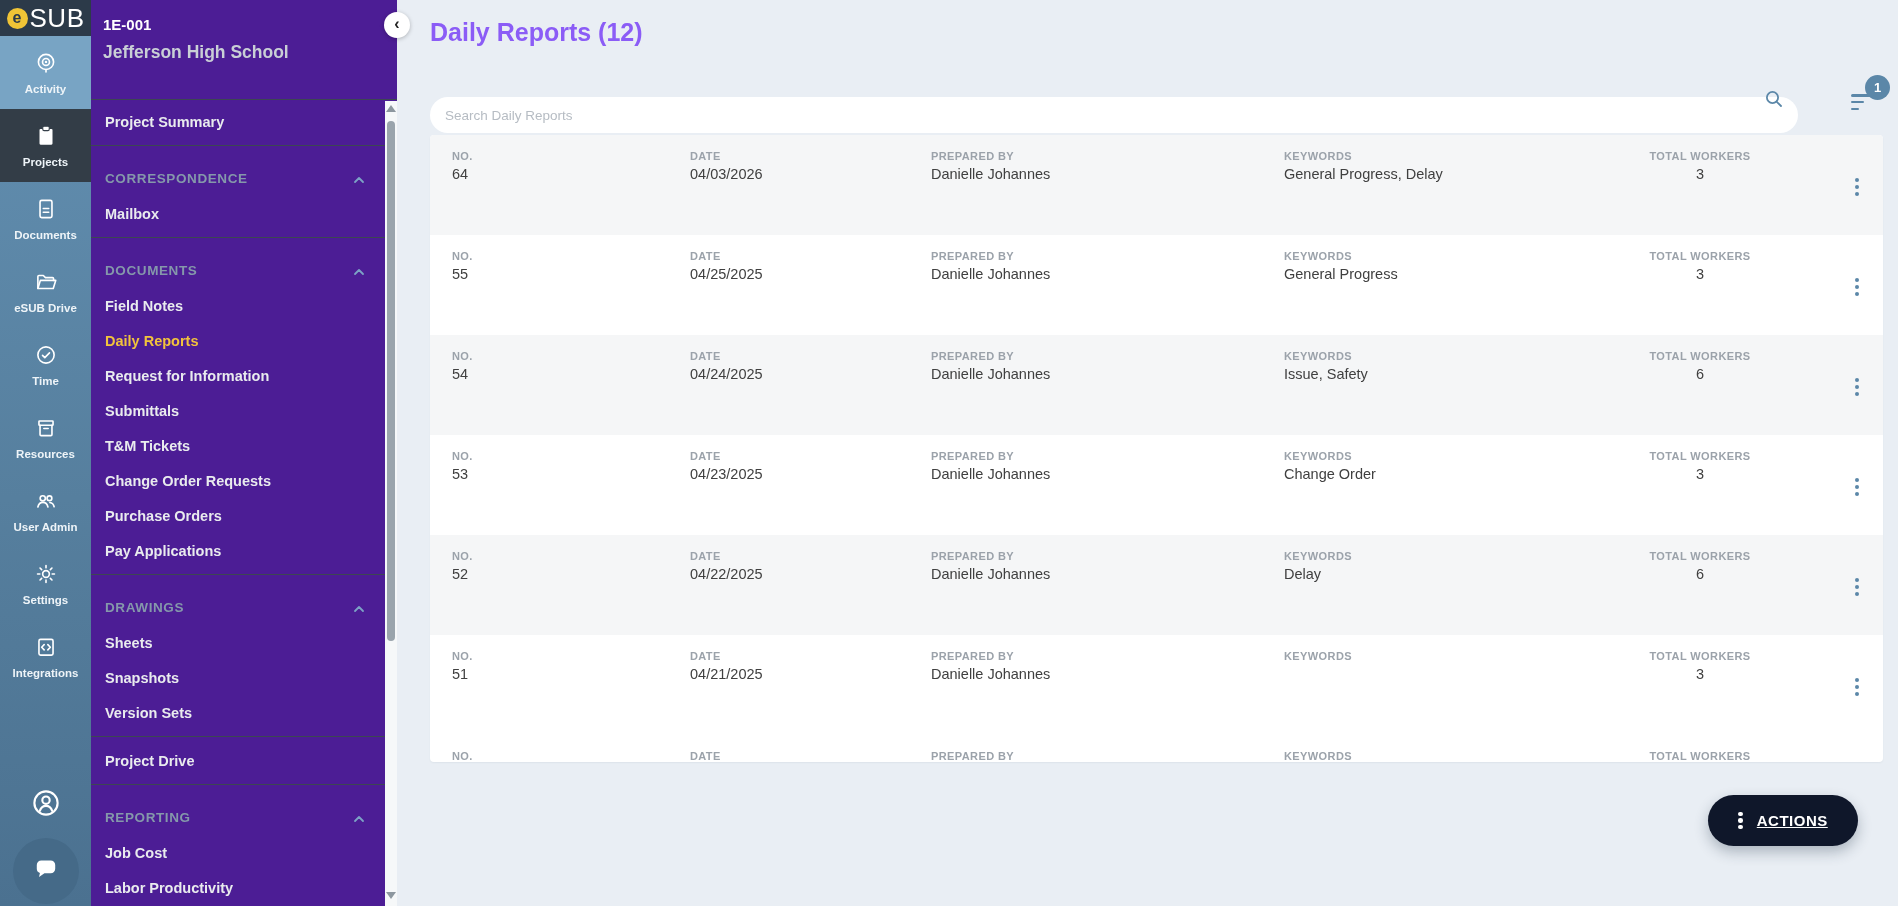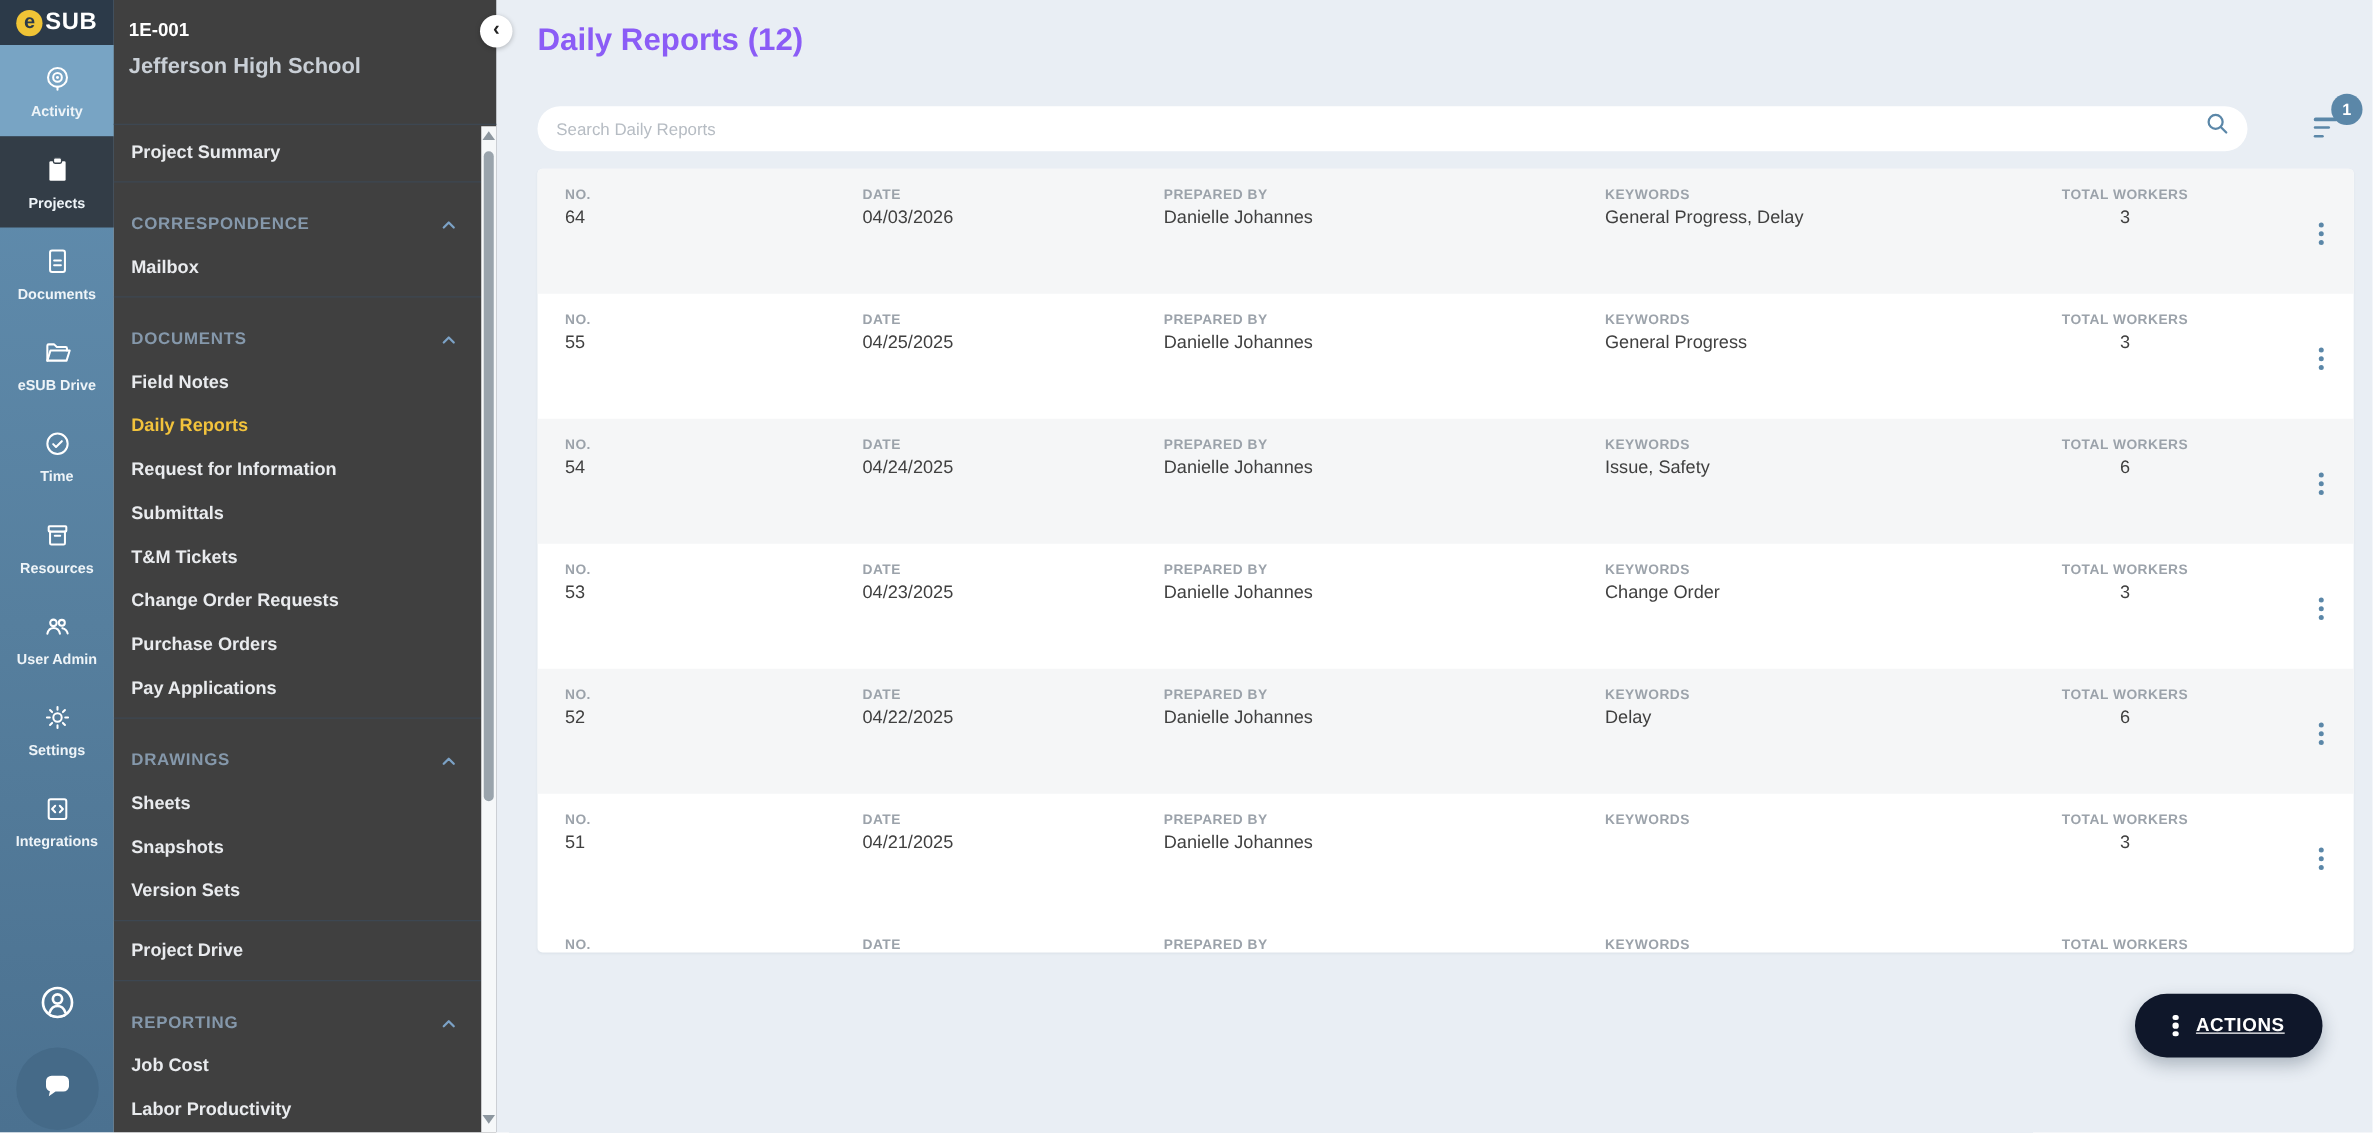--- a/index.html
+++ b/index.html
@@ -7,35 +7,35 @@
     font-family:"Liberation Sans", sans-serif; }
   body { display:flex; background:#e9eef4; }
 
   
   .rail { width:91px; height:906px; flex:0 0 91px;
     background:linear-gradient(180deg,#6390b2 0%,#567f9e 55%,#4b7190 100%);
     display:flex; flex-direction:column; }
   .rail-logo { height:36px; background:#2c3a49; display:flex; align-items:center; justify-content:center; gap:2px; }
   .logo-e { width:21px; height:21px; border-radius:50%; background:#f0c436; color:#2c3a49;
     font-weight:bold; font-size:16px; display:flex; align-items:center; justify-content:center; }
-  .logo-rest { color:#fff; font-weight:bold; font-size:19px; letter-spacing:.5px; }
+  .logo-rest { color:#fff; font-weight:normal; font-size:26px; letter-spacing:.5px; }
   .rail-item { height:73px; display:flex; flex-direction:column; align-items:center; justify-content:center;
     gap:5px; color:#eef4f8; font-size:11.5px; font-weight:600; cursor:pointer; }
   .rail-item.s-highlight { background:#78a4c4; }
   .rail-item.s-active { background:#333d47; font-weight:700; }
   .rail-item svg { width:26px; height:26px; }
   .rail-spacer { flex:1; }
   .rail-profile { display:flex; justify-content:center; margin-bottom:14px; }
   .rail-profile svg { width:34px; height:34px; }
   .rail-chat { width:66px; height:66px; border-radius:50%; background:#44688563; background:#456a88;
     margin:0 auto 2px auto; display:flex; align-items:center; justify-content:center; }
   .rail-chat svg { width:34px; height:34px; }
 
   
-  .sidebar { width:306px; flex:0 0 306px; height:906px; background:#404040; color:#e8eaec;
+  .sidebar { width:306px; flex:0 0 306px; height:906px; background:#4c1d95; color:#e8eaec;
     position:relative; display:flex; flex-direction:column; }
   .proj-head { height:100px; padding:16px 16px 0 12px; border-bottom:1px solid #3d4752; }
   .proj-code { font-size:15px; font-weight:700; color:#ffffff; margin-bottom:9px; }
   .proj-name { font-size:17.5px; font-weight:700; color:#c9cfd6; }
   .side-menu { flex:1; overflow:hidden; padding:4px 12px 0 0; }
   .side-entry { height:35px; display:flex; align-items:center; padding-left:14px; padding-right:20px;
     font-size:14.5px; font-weight:600; color:#e9ebee; cursor:pointer; }
   .side-entry.active { color:#f2c33c; font-weight:700; }
   .side-entry.t-header { height:44px; padding-top:8px; font-size:13.5px; letter-spacing:.6px;
     color:#8598ab; font-weight:600; justify-content:space-between; }
@@ -49,21 +49,21 @@
   .scroll-arrow.down { border-top:7px solid #8d979f; position:absolute; bottom:3px; left:1px; }
   .scroll-thumb { position:absolute; top:20px; left:2px; width:8px; height:520px; border-radius:4px; background:#9aa4ac; }
 
   
   .main { flex:1; position:relative; height:906px; padding:18px 15px 0 33px; }
   .collapse-btn { position:absolute; left:-13px; top:12px; width:26px; height:26px; border-radius:50%;
     background:#fff; box-shadow:0 1px 4px rgba(0,0,0,.25); display:flex; align-items:center; justify-content:center;
     font-weight:bold; font-size:16px; color:#222; cursor:pointer; z-index:5; line-height:1; padding-bottom:2px; }
   .page-title { font-size:25px; font-weight:700; color:#8b5cf6; margin-bottom:34px; }
   .search-row { position:relative; height:36px; margin-bottom:18px; }
-  .search-box { position:absolute; left:0; top:4px; width:1368px; height:36px; background:#fff;
+  .search-box { position:absolute; left:0; top:16px; width:1368px; height:36px; background:#fff;
     border:none; border-radius:18px; padding:0 44px 0 15px; font-size:13.5px; color:#3c444c;
     font-family:"Liberation Sans", sans-serif; outline:none; }
   .search-box::placeholder { color:#b6bcc3; }
   .search-glyph { position:absolute; left:1332px; top:6px; width:24px; height:24px; cursor:pointer; }
   .filter-wrap { position:absolute; left:1418px; top:1px; width:46px; height:36px; cursor:pointer; }
   .filter-bars { position:absolute; left:3px; top:12px; }
   .filter-bars i { display:block; height:2.6px; border-radius:2px; background:#5b87a8; margin-bottom:4.2px; }
   .filter-bars i:nth-child(1){ width:19px; } .filter-bars i:nth-child(2){ width:13px; } .filter-bars i:nth-child(3){ width:8px; }
   .filter-badge { position:absolute; left:17px; top:-7px; width:25px; height:25px; border-radius:50%;
     background:#5b87a8; color:#fff; font-size:13px; font-weight:700; display:flex; align-items:center; justify-content:center; }

